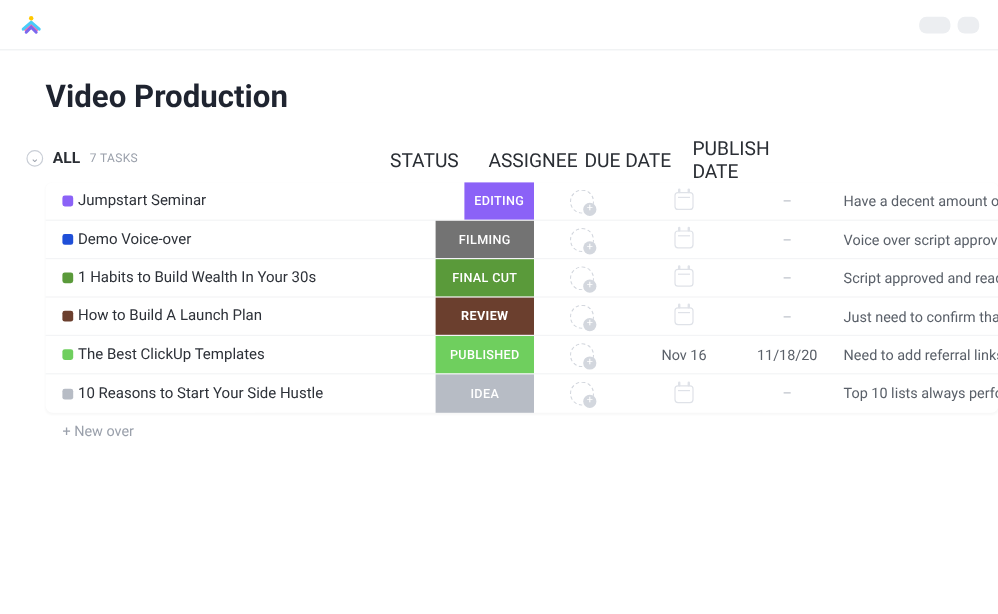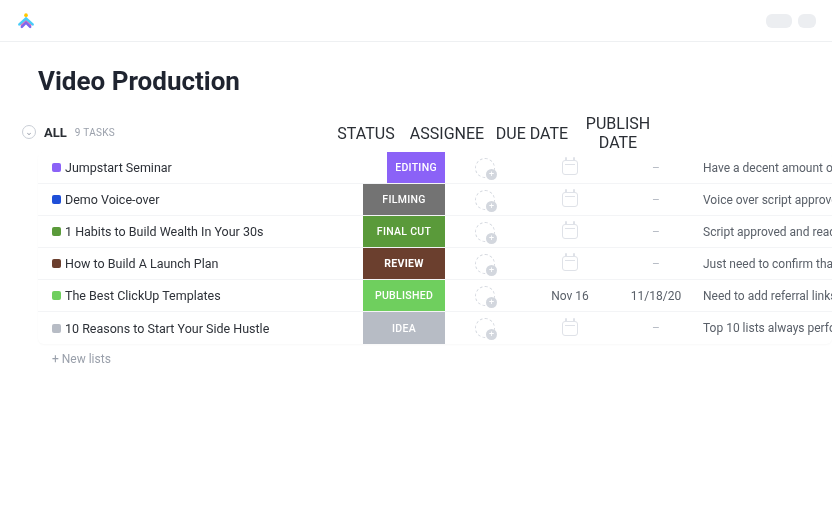--- a/index.html
+++ b/index.html
@@ -37,21 +37,21 @@
     font-weight: 700;
     padding: 24px 12px 18px 38px;
     color: #1f2430;
   }
 
   .columns-row, .task-row {
     display: grid;
     grid-template-columns: 325px 82px 80px 90px 82px 1fr;
     align-items: center;
   }
-  .col-h { text-align: center; }
+  .col-h { }
   .col-h.details { text-align: center; padding-right: 10px; }
 
   .group-header {
     display: flex;
     align-items: center;
     gap: 8px;
     padding: 4px 0 6px 22px;
     font-size: 12px;
   }
   .collapse-icon {
@@ -206,21 +206,21 @@
 </div>
 
 <h1 class="page-title">Video Production</h1>
 
 <div class="grid-area">
 
   <div class="header-row-wrap">
     <div class="group-header">
       <span class="collapse-icon">⌄</span>
       <span class="group-name">ALL</span>
-      <span class="group-count">9 TASKS</span>
+      <span class="group-count">7 TASKS</span>
     </div>
     <div class="col-h">STATUS</div>
     <div class="col-h">ASSIGNEE</div>
     <div class="col-h">DUE DATE</div>
     <div class="col-h">PUBLISH DATE</div>
   </div>
 
   <div class="tasks-container" id="task-list">
       <div class="task-row">
         <div class="task-title-cell">
@@ -319,14 +319,14 @@
         <div class="date-cell">
           <span class="cal-placeholder"></span>
         </div>
         <div class="publish-cell">
           <span class="dash">–</span>
         </div>
         <div class="details-cell">Top 10 lists always perform well</div>
       </div>
     </div>
 
-  <div class="new-task">+ New lists</div>
+  <div class="new-task">+ New over</div>
 </div>
 
 </body></html>

